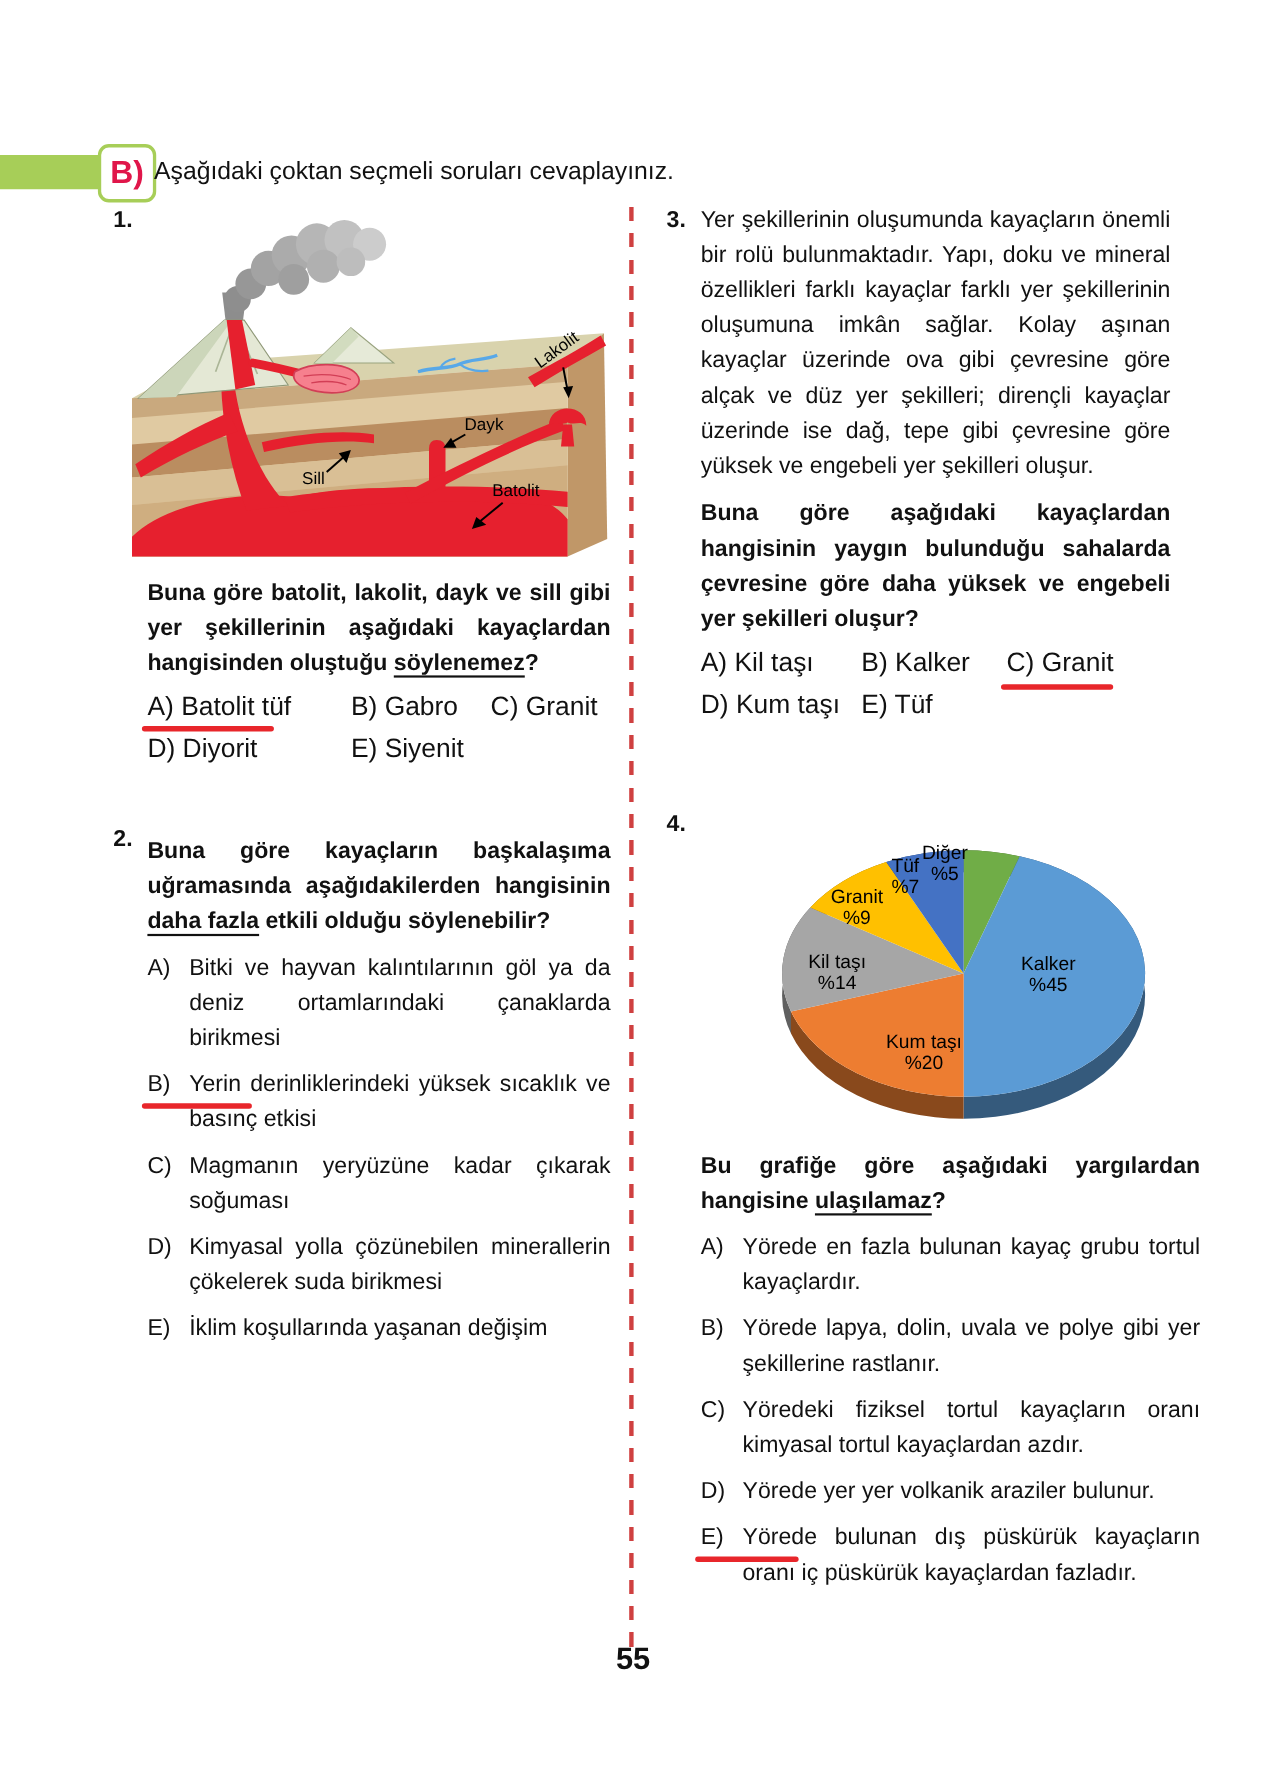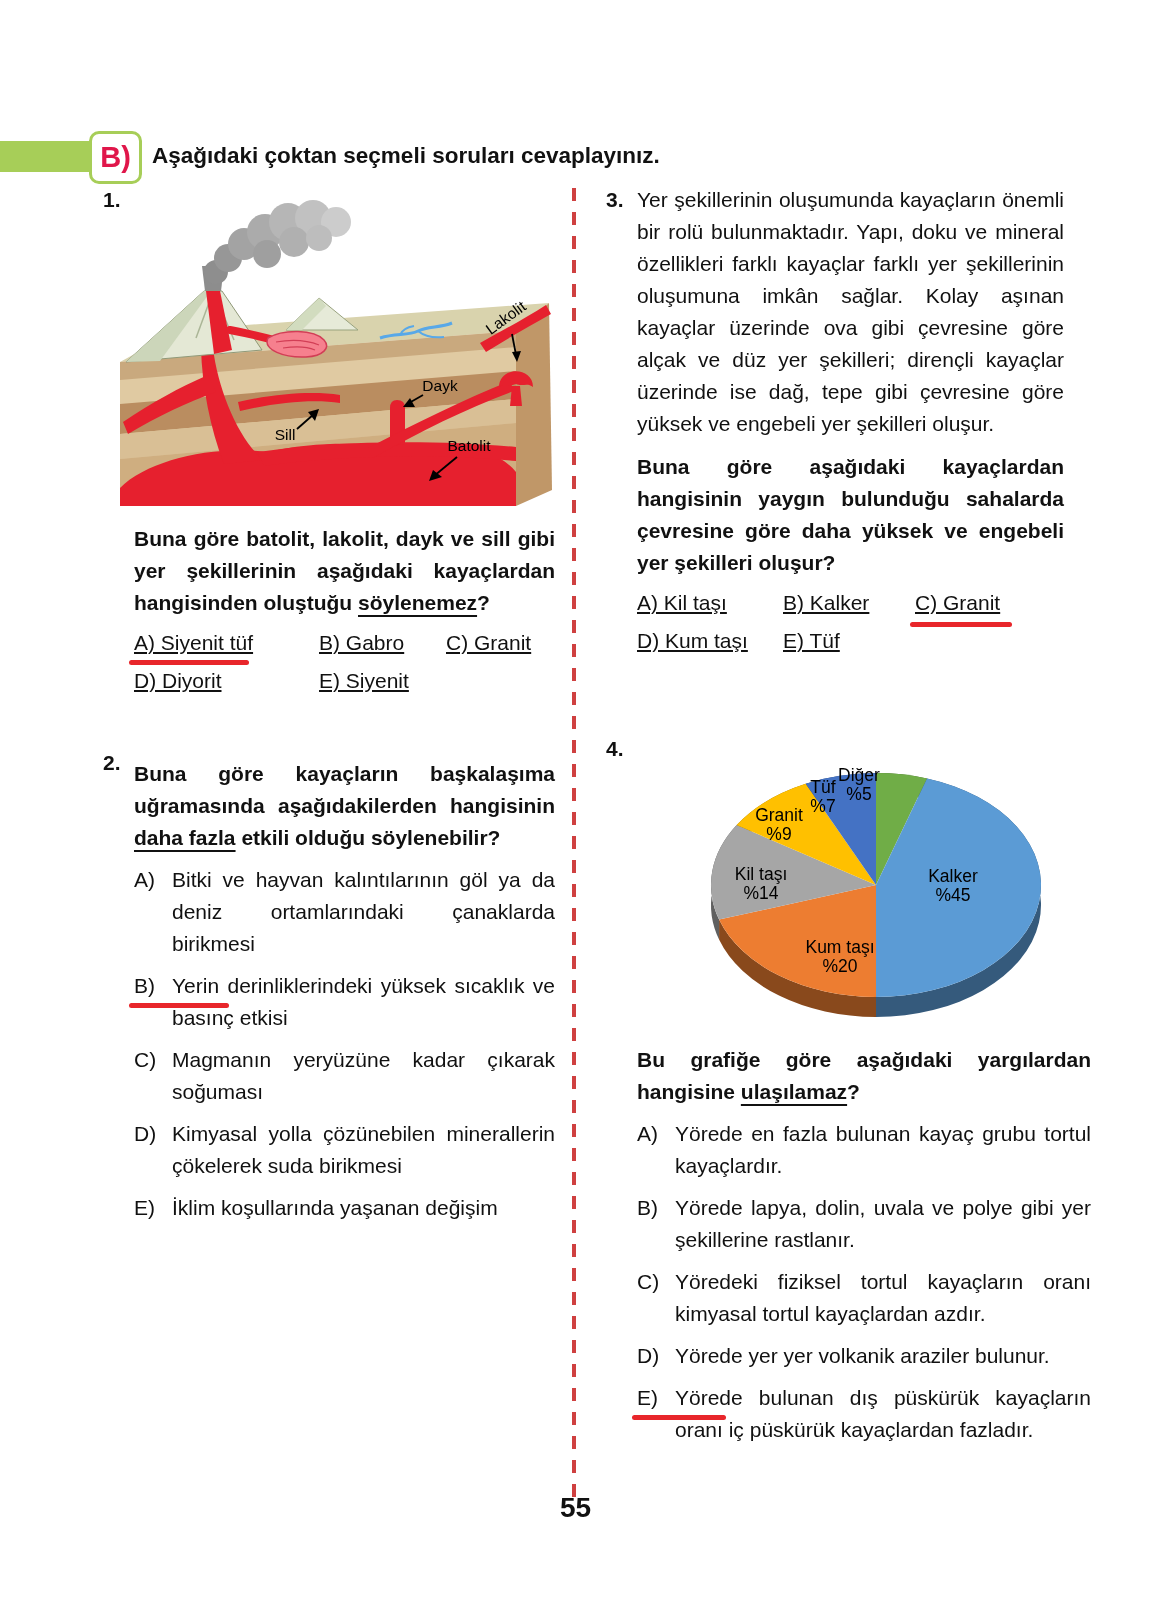--- a/index.html
+++ b/index.html
@@ -7,32 +7,32 @@
     width:1151px;height:1624px;position:relative;background:#ffffff;
     font-family:"Liberation Sans","DejaVu Sans",sans-serif;color:#111;
     overflow:hidden;
   }
   .section-bar{position:absolute;left:0;top:141px;width:120px;height:31px;
     background:#a7ce58;border-radius:0 8px 8px 0;}
   .section-badge{position:absolute;left:89px;top:131px;width:47px;height:47px;
     background:#fff;border:3px solid #a7ce58;border-radius:10px;
     display:flex;align-items:center;justify-content:center;
     font-weight:bold;font-size:29px;color:#e0164a;}
-  .section-title{position:absolute;left:152px;top:143px;font-size:22.5px;font-weight:bold;text-align:right;}
+  .section-title{position:absolute;left:140px;top:143px;font-size:22.5px;font-weight:normal;text-align:right;}
   .column-divider{position:absolute;left:572px;top:188px;height:1310px;width:4px;
     background:repeating-linear-gradient(180deg,#cf4040 0 13px,transparent 13px 24px);}
   .col{position:absolute;}
   .col-left{left:103px;top:184px;width:452px;}
   .col-right{left:606px;top:184px;width:458px;}
   .q{display:flex;}
   .qnum{width:31px;flex:none;font-weight:bold;font-size:21px;line-height:32px;}
   .qbody{flex:1;font-size:21px;line-height:32px;text-align:justify;}
   .stem{font-weight:bold;margin-top:11px;}
   .u{text-decoration:underline;text-decoration-thickness:2px;text-underline-offset:5px;}
-  .opt-grid{display:grid;margin-top:8px;row-gap:6px;font-size:21px;line-height:32px;text-decoration:underline;}
+  .opt-grid{display:grid;margin-top:8px;row-gap:6px;font-size:24px;line-height:32px;}
   .q1-grid{grid-template-columns:185px 127px 1fr;}
   .q3-grid{grid-template-columns:146px 132px 1fr;}
   .optcell{position:relative;white-space:nowrap;}
   .opt{display:flex;margin-top:10px;position:relative;}
   .optlabel{width:38px;flex:none;}
   .opttext{flex:1;text-align:justify;}
   .redline{position:absolute;height:5px;background:#e8262b;border-radius:2.5px;}
   .volcano-wrap{margin:6px 0 0 -16px;width:436px;height:322px;}
   .pie-wrap{margin:12px 0 0 14px;width:440px;height:288px;}
   #pie-svg text{font-family:"Liberation Sans",sans-serif;font-size:17.5px;fill:#000;}
@@ -126,21 +126,21 @@
             <text x="351" y="261" text-anchor="middle">Batolit</text>
             <line x1="339" y1="267" x2="316" y2="286" stroke="#000" stroke-width="1.8"></line>
             <polygon points="311,291 315,280 324,287" fill="#000"></polygon>
           </g>
         </svg>
       </div>
 
       <div class="stem"><span>Buna göre batolit, lakolit, dayk ve sill gibi yer şekillerinin aşağıdaki kayaçlardan hangisinden oluştuğu </span><span class="u">söylenemez</span><span>?</span></div>
 
       <div class="opt-grid q1-grid">
-        <div class="optcell"><span>A) Siyenit tüf</span><span class="redline" style="left:-5px;bottom:-6px;width:120px;"></span></div>
+        <div class="optcell"><span>A) Batolit tüf</span><span class="redline" style="left:-5px;bottom:-6px;width:120px;"></span></div>
         <div class="optcell"><span>B) Gabro</span></div>
         <div class="optcell"><span>C) Granit</span></div>
         <div class="optcell"><span>D) Diyorit</span></div>
         <div class="optcell"><span>E) Siyenit</span></div>
       </div>
     </div>
   </div>
 
   <div class="q q2-block">
     <div class="qnum">2.</div>

